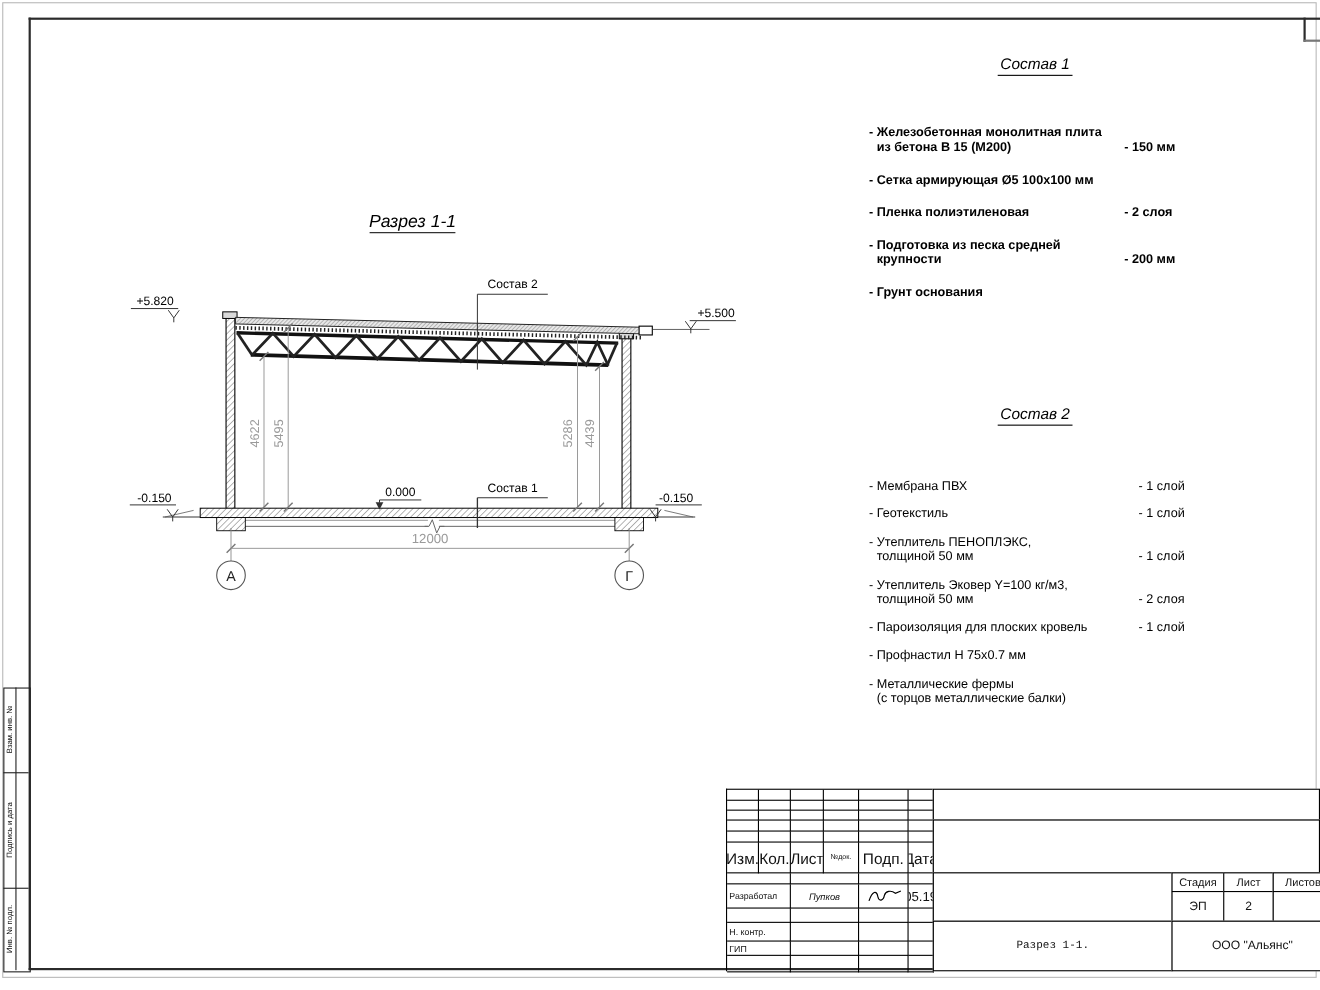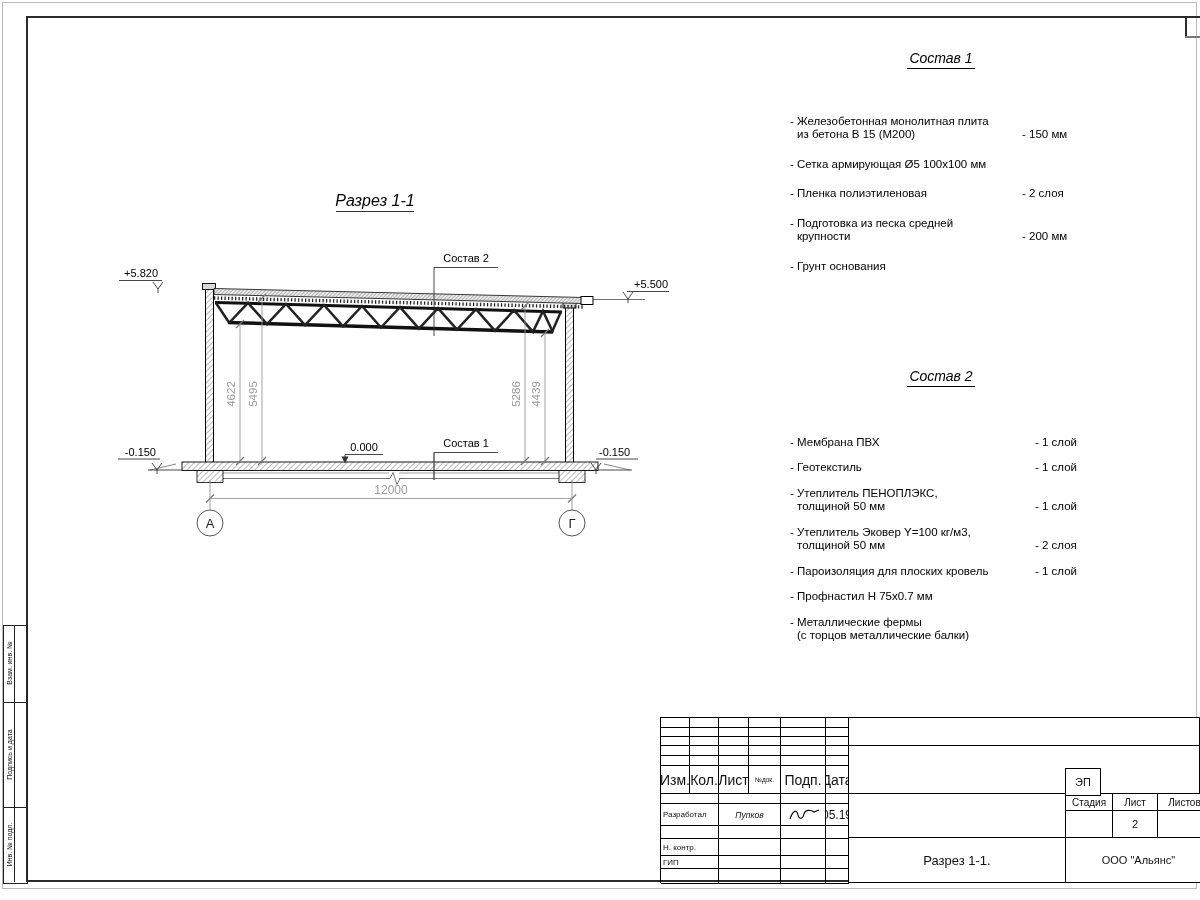--- a/index.html
+++ b/index.html
@@ -12,21 +12,21 @@
   
   .strip-box{left:3px;top:625px;width:23px;height:257px;border:1px solid #222;}
   .vlab{position:absolute;height:11px;line-height:11px;text-align:center;font-size:7px;
         color:#111;transform:rotate(-90deg);transform-origin:top left;white-space:nowrap;}
   
   .spec{position:absolute;left:790px;width:302px;font-size:11.5px;line-height:13.5px;color:#000;}
   .spec .sphead{text-align:center;font-size:14px;font-style:italic;}
   .spec .sphead span{border-bottom:1px solid #000;padding:0 2px 2px 2px;}
   .spec .items{margin-top:49px;}
   .item{position:relative;min-height:13px;}
-  .spec1 .item{margin-bottom:16px;}
+  .spec1 .item{margin-bottom:16px;font-weight:bold;}
   .spec2 .item{margin-bottom:12px;}
   .item .l2{margin-left:7px;}
   .item div:empty{display:none;}
   .val{position:absolute;bottom:0;white-space:nowrap;}
   .spec1 .val{left:232px;}
   .spec2 .val{left:245px;}
   
   .tbgrid{left:660px;top:717px;width:188px;height:166px;display:grid;
           grid-template-columns:29px 29px 30px 32px 45px 23px;
           grid-template-rows:10px 9px 9px 10px 10px 28px 10px 22px 13px 17px 13px 15px;
@@ -36,21 +36,21 @@
   .s2{grid-column:span 2;}
   .hc{font-size:14px;}
   .hc.small{font-size:6.5px;}
   .role{justify-content:flex-start !important;padding-left:2px;font-size:8px;}
   .nm{font-size:8.5px;font-style:italic;}
   .dt{font-size:12px;}
   .rcell{position:absolute;border:1px solid #000;box-sizing:border-box;
          display:flex;align-items:center;justify-content:center;background:#fff;}
   .stl{font-size:10px;}
   .stv{font-size:11px;}
-  .doct{font-size:13px;}
+  .doct{font-size:10px;font-family:Liberation Mono, monospace;}
   .comp{font-size:11px;}
 </style>
 </head>
 <body>
 
 <div class="abs outer"></div>
 <div class="abs fl" style="left:26px;top:16px;width:1174px;height:2px"></div>
 <div class="abs fl" style="left:26px;top:16px;width:2px;height:866px"></div>
 <div class="abs fl" style="left:26px;top:880px;width:1174px;height:2px"></div>
 <div class="abs fl" style="left:1185px;top:16px;width:2px;height:22px"></div>
@@ -320,17 +320,17 @@
     <i class="c"></i>
     <i class="c"></i>
 </div>
 
 <div class="rcell" style="left:848px;top:717px;width:352px;height:29px"></div>
 <div class="rcell" style="left:848px;top:745px;width:352px;height:49px"></div>
 <div class="rcell" style="left:848px;top:793px;width:218px;height:45px"></div>
 <div class="rcell stl" style="left:1065px;top:793px;width:48px;height:18px">Стадия</div>
 <div class="rcell stl" style="left:1112px;top:793px;width:46px;height:18px">Лист</div>
 <div class="rcell stl" style="left:1157px;top:793px;width:55px;height:18px">Листов</div>
-<div class="rcell stv" style="left:1065px;top:768px;width:36px;height:28px">ЭП</div>
+<div class="rcell stv" style="left:1065px;top:810px;width:48px;height:28px">ЭП</div>
 <div class="rcell stv" style="left:1112px;top:810px;width:46px;height:28px">2</div>
 <div class="rcell stv" style="left:1157px;top:810px;width:55px;height:28px"></div>
 <div class="rcell doct" style="left:848px;top:837px;width:218px;height:46px">Разрез 1-1.</div>
 <div class="rcell comp" style="left:1065px;top:837px;width:147px;height:46px">ООО "Альянс"</div>
 
 </body></html>

